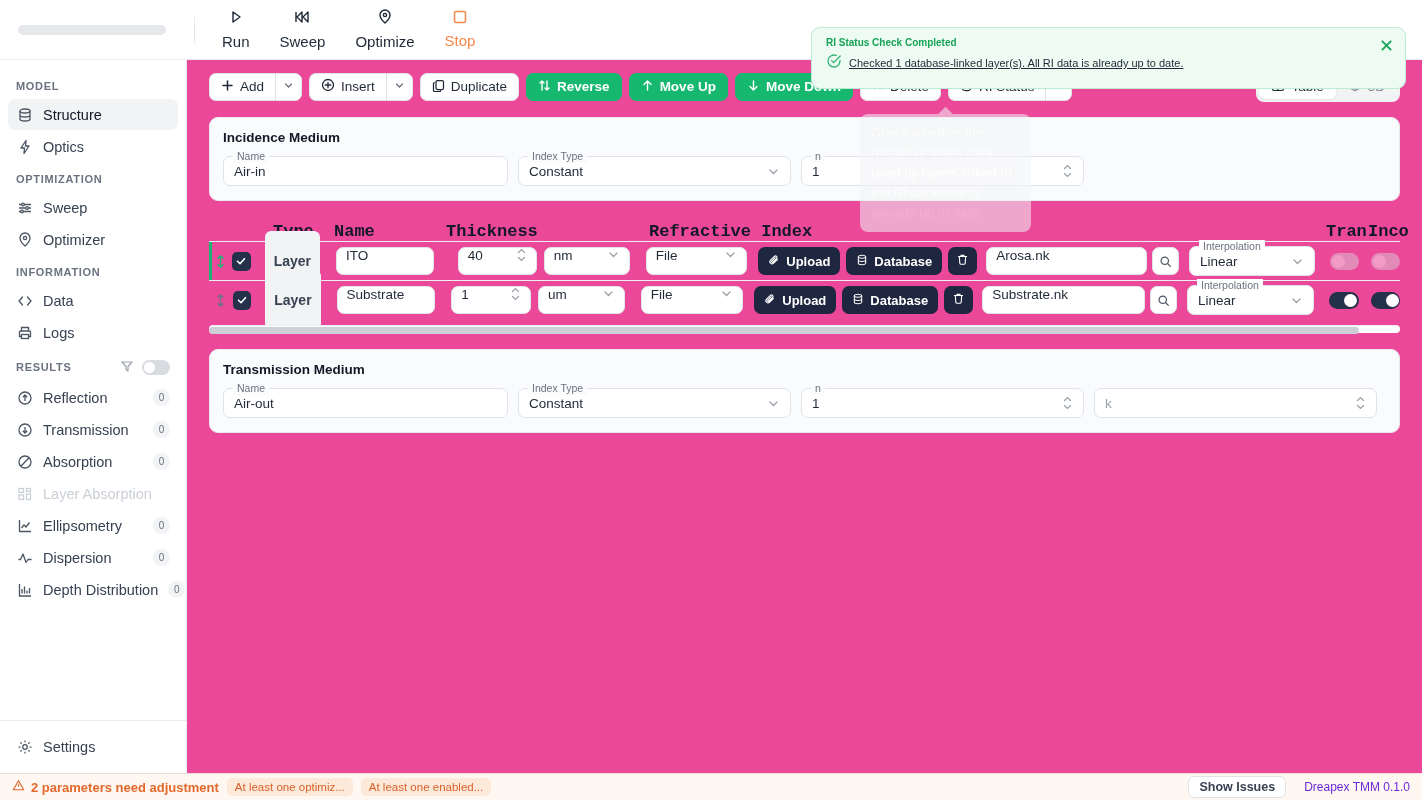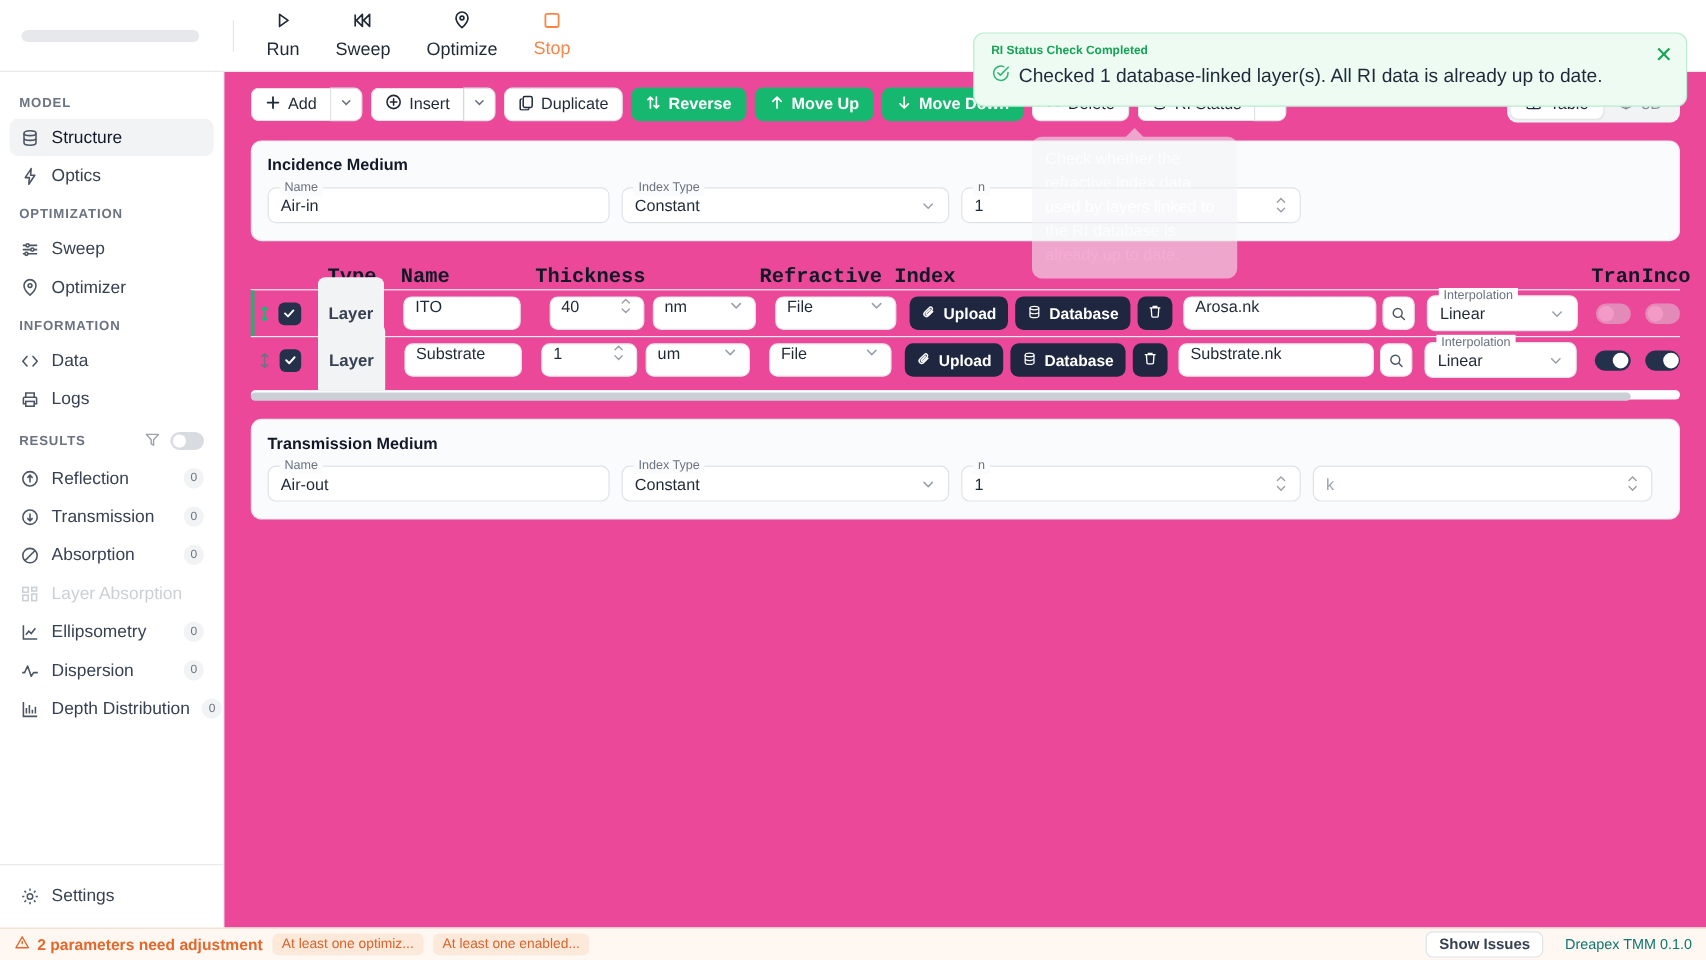--- a/index.html
+++ b/index.html
@@ -186,21 +186,21 @@
   }
 
   
   .toast {
     position: absolute; left: 811px; top: 27px; width: 595px; height: 62px;
     background: #edfbf3; border: 1px solid #b9ecd0; border-radius: 9px;
     padding: 9px 14px; z-index: 40;
   }
   .toast-title { font-size: 10px; font-weight: 700; color: #17a356; }
   .toast-body { display: flex; align-items: center; gap: 7px; margin-top: 5px; }
-  .toast-msg { font-size: 16px; color: #1f2937; }
+  .toast-msg { font-size: 11px; color: #1f2937; text-decoration: underline; }
   .toast-close {
     position: absolute; right: 11px; top: 9px; color: #17a356; cursor: pointer;
     background: none; border: none; font-size: 18px; line-height: 1; font-family: inherit;
   }
 
   
   .tooltip {
     position: absolute; left: 860px; top: 114px; width: 171px;
     background: #f3f4f6; color: #ffffff; border-radius: 8px;
     padding: 9px 11px; font-size: 13.5px; line-height: 20px;
@@ -221,21 +221,21 @@
   .pill {
     background: #fde9d9; color: #d9622b; border-radius: 5px;
     padding: 3px 8px; font-size: 11.5px; white-space: nowrap; cursor: pointer;
   }
   .status-spacer { flex: 1; }
   .show-issues {
     border: 1px solid #dfe3e8; background: #fff; border-radius: 6px;
     padding: 3px 10px; font-size: 12.5px; font-weight: 700; color: #374151;
     cursor: pointer; font-family: inherit;
   }
-  .version { font-size: 12px; color: #0f766e; margin-left: 10px; }
+  .version { font-size: 12px; color: #6d28d9; margin-left: 10px; }
 </style>
 </head>
 <body>
 
 <div class="app">
 
   <div class="topbar">
     <div class="skeleton-title"></div>
     <div class="topbar-sep"></div>
     <div class="top-actions">
@@ -611,21 +611,21 @@
           </span>
         </div>
       </div>
     </div>
 
     <div class="tablewrap">
       <div class="thead">
         <span class="th" style="position:absolute;left:64px">Type</span>
         <span class="th" style="position:absolute;left:125px">Name</span>
         <span class="th" style="position:absolute;left:237px">Thickness</span>
-        <span class="th" style="position:absolute;left:424px">Refractive Index</span>
+        <span class="th" style="position:absolute;left:440px">Refractive Index</span>
         <span class="th" style="position:absolute;left:1117px">Tran.</span>
         <span class="th" style="position:absolute;left:1159px">Inco</span>
       </div>
 
       <div class="trow sel">
         <span class="drag">
           <svg width="13" height="15" viewBox="0 0 13 15" fill="none" stroke="#16b870" stroke-width="1.3" stroke-linecap="round" stroke-linejoin="round">
               <path d="M6.5 2v11M4 4.2l2.5-2.4L9 4.2M4 10.8l2.5 2.4L9 10.8"></path>
             </svg>
         </span>

